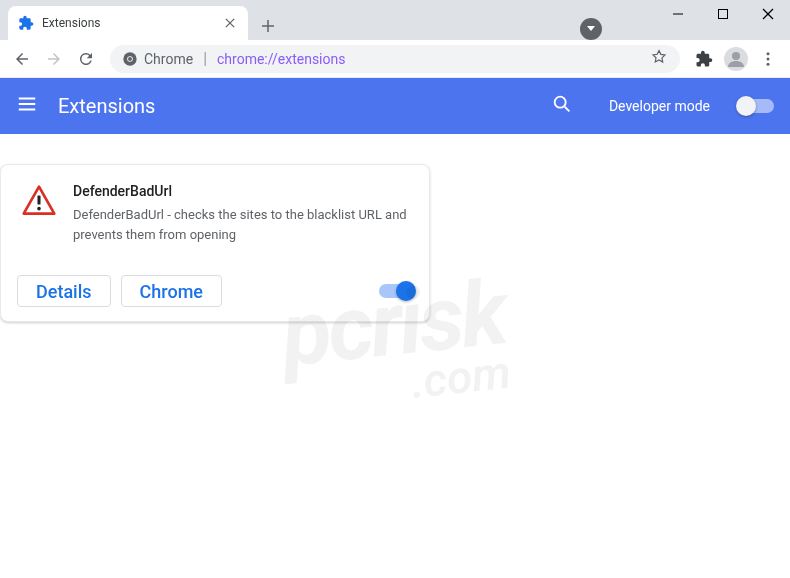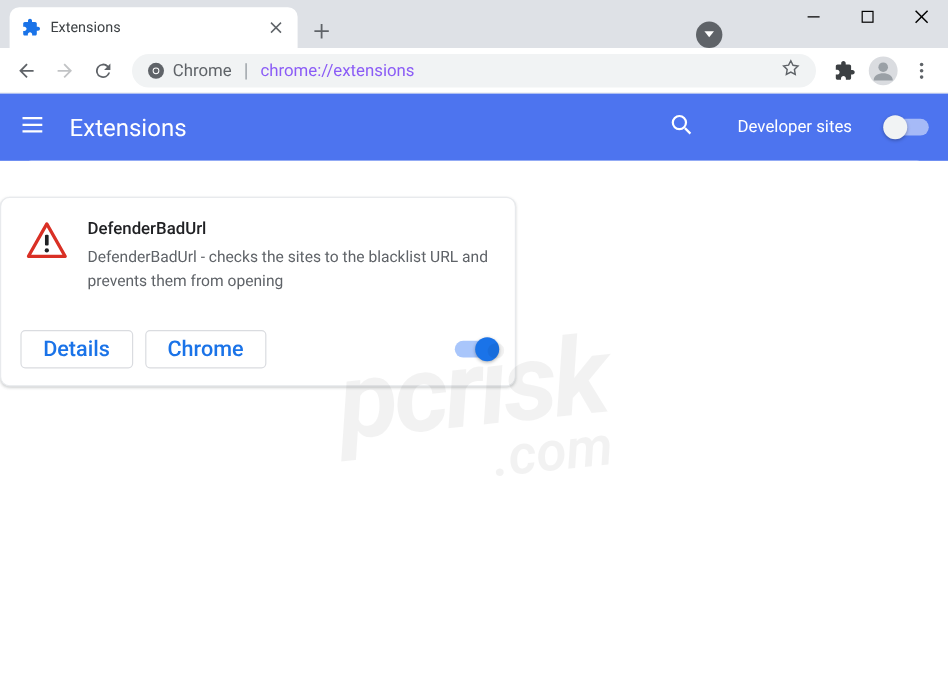--- a/index.html
+++ b/index.html
@@ -170,21 +170,21 @@
         <path stroke="#fff" stroke-width="2" d="M3 6h18M3 12h18M3 18h18"></path>
       </svg>
   </span>
   <span class="ext-title">Extensions</span>
   <span class="search-icon">
     <svg viewBox="0 0 24 24" width="22" height="22">
         <circle cx="10" cy="10" r="6" fill="none" stroke="#fff" stroke-width="2"></circle>
         <line x1="15" y1="15" x2="20" y2="20" stroke="#fff" stroke-width="2"></line>
       </svg>
   </span>
-  <span class="dev-mode-label">Developer sites</span>
+  <span class="dev-mode-label">Developer mode</span>
   <div class="dev-toggle"></div>
 </div>
 
 <div class="content">
   <div class="ext-card">
     <div class="card-body">
       <div class="ext-icon">
         <svg viewBox="0 0 40 40" width="36" height="36">
           <polygon points="20,4 37,34 3,34" fill="#fff" stroke="#d93025" stroke-width="3" stroke-linejoin="round"></polygon>
           <rect x="18.3" y="14" width="3.4" height="10" fill="#202124" rx="1"></rect>

